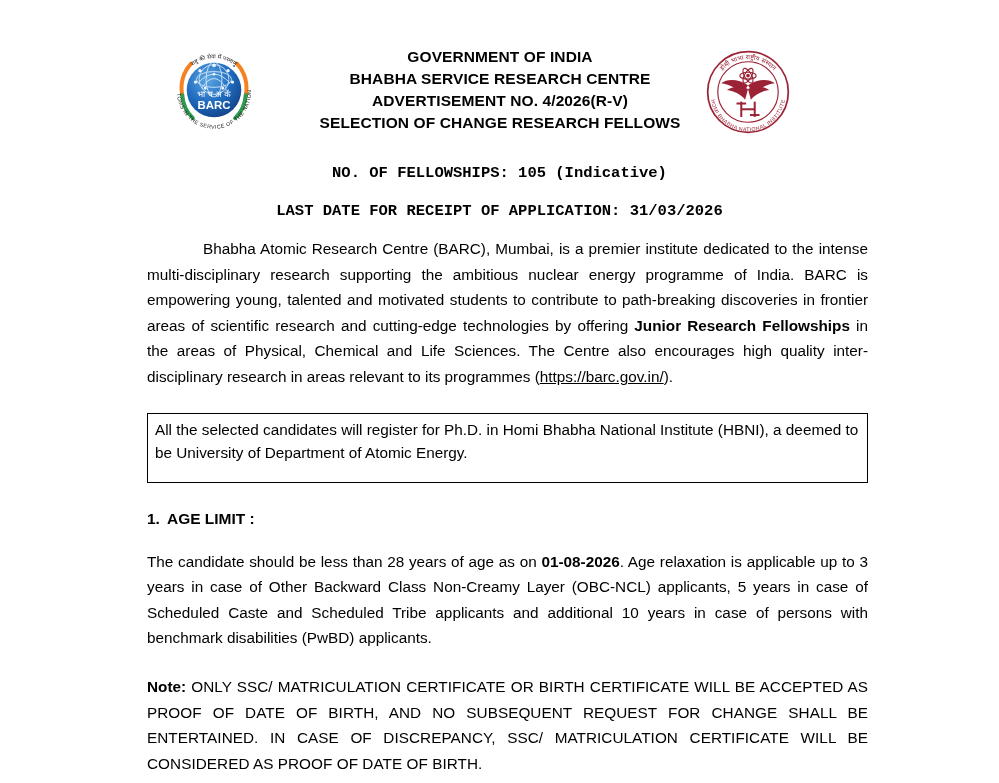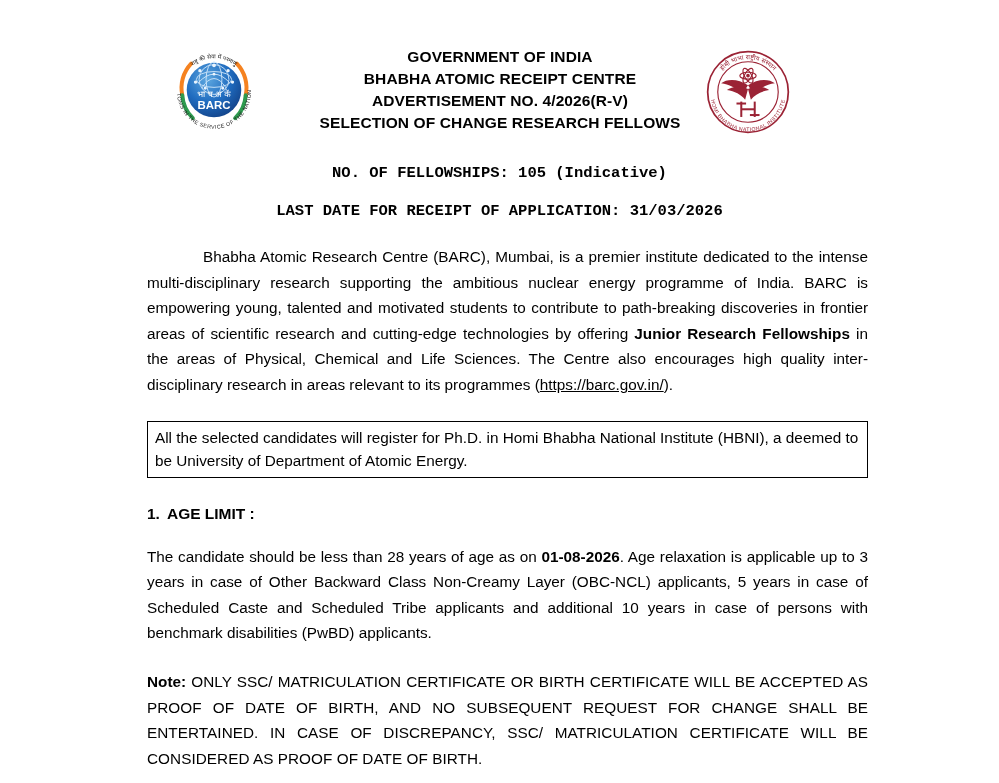--- a/index.html
+++ b/index.html
@@ -74,37 +74,37 @@
     padding: 0 131px 0 147px;
   }
   p.para {
     margin: 0;
     font-size: 15.3px;
     line-height: 25.6px;
     text-align: justify;
     text-justify: inter-word;
   }
   p.intro {
-    margin-top: 24px;
+    margin-top: 16px;
     text-indent: 56px;
   }
   p.applications {
     margin-top: 20px;
   }
   .b { font-weight: bold; }
   .link {
     text-decoration: underline;
     color: #000000;
   }
 
   
   .boxed {
     margin-top: 23px;
     border: 1.4px solid #000000;
-    padding: 4px 7px 5px 7px;
+    padding: 4px 7px 18px 7px;
     font-size: 15.3px;
     line-height: 23px;
   }
 
   
   .section-head {
     margin-top: 27px;
     font-weight: bold;
     font-size: 15.5px;
   }
@@ -164,21 +164,21 @@
           <textPath href="#arcTopB" startOffset="50%" text-anchor="middle">राष्ट्र की सेवा में परमाणु</textPath>
         </text>
         <text font-family="'Liberation Sans', sans-serif" font-size="6.1" fill="#1a1a1a" letter-spacing="0.5">
           <textPath href="#arcBotB" startOffset="50%" text-anchor="middle">ATOMS IN THE SERVICE OF THE NATION</textPath>
         </text>
       </svg>
     </div>
 
     <div class="header-titles">
       <div>GOVERNMENT OF INDIA</div>
-      <div>BHABHA ATOMIC RECEIPT CENTRE</div>
+      <div>BHABHA SERVICE RESEARCH CENTRE</div>
       <div>ADVERTISEMENT NO. 4/2026(R-V)</div>
       <div class="wide">SELECTION OF CHANGE RESEARCH FELLOWS</div>
     </div>
 
     <div class="logo-hbni">
       <svg viewBox="0 0 100 100" width="96" height="96" aria-hidden="true">
         <defs>
           <path id="arcTopH" d="M 14,52 A 36,36 0 0 1 86,52"></path>
           <path id="arcBotH" d="M 11,52 A 39,39 0 0 0 89,52"></path>
         </defs>

